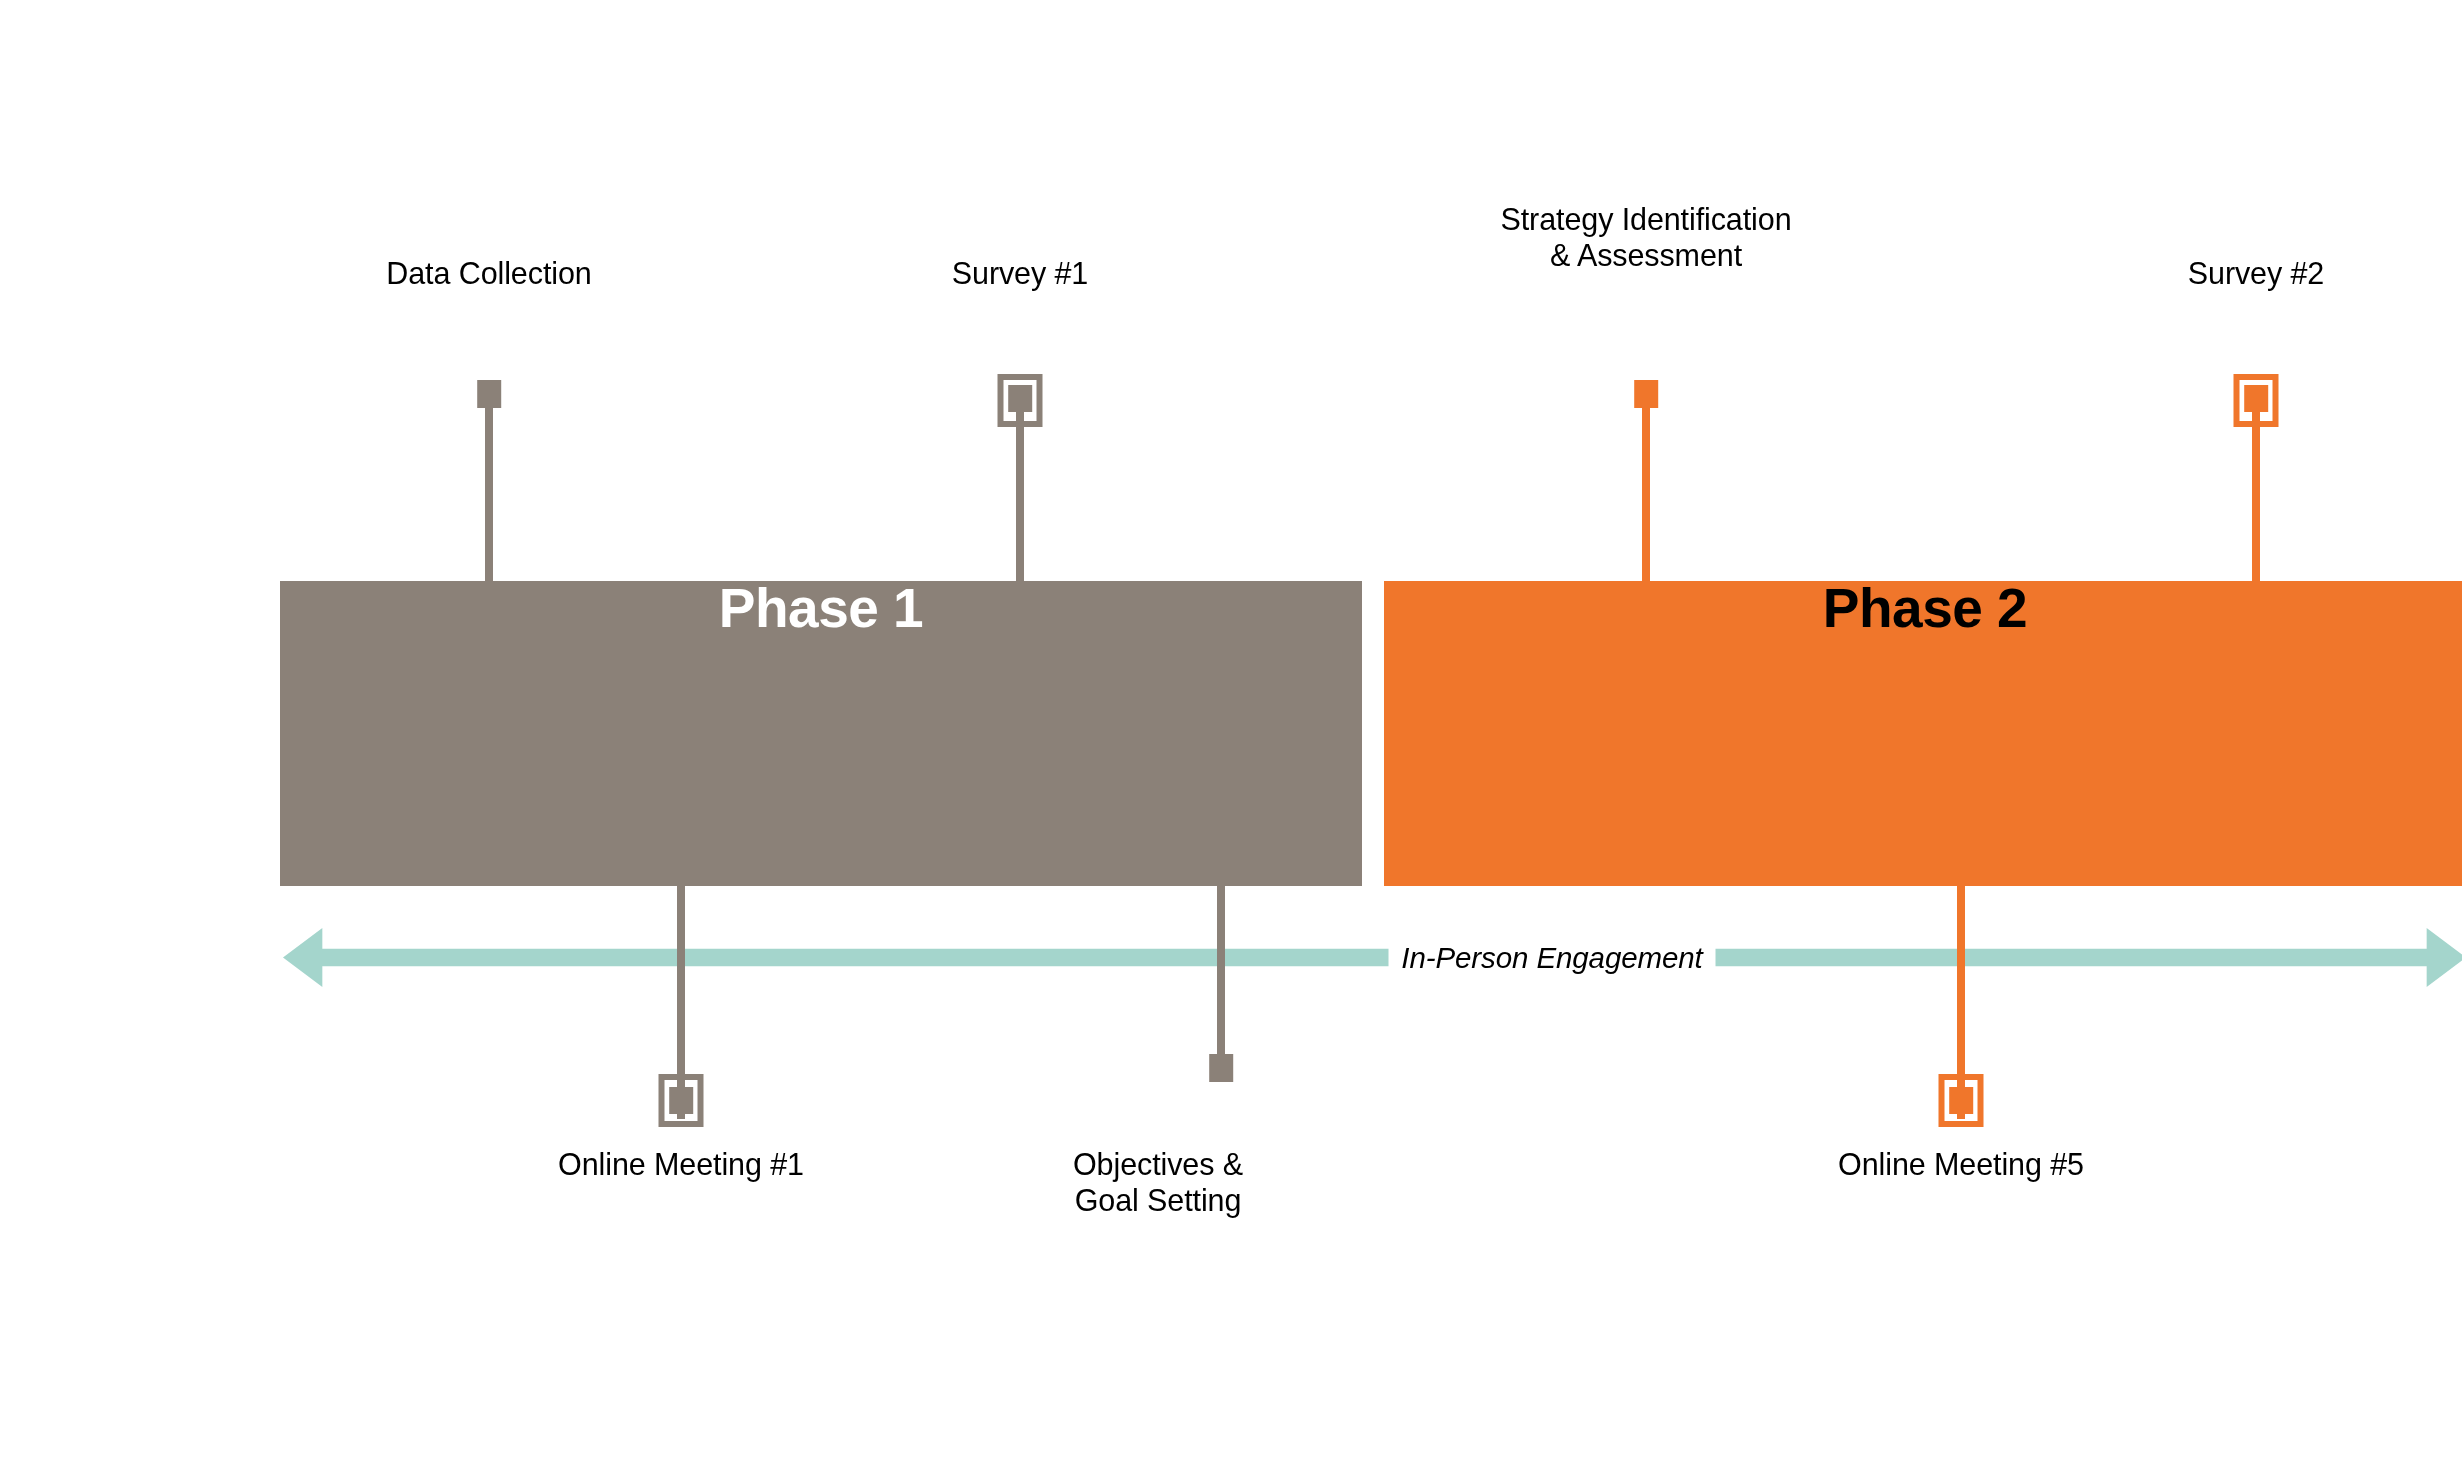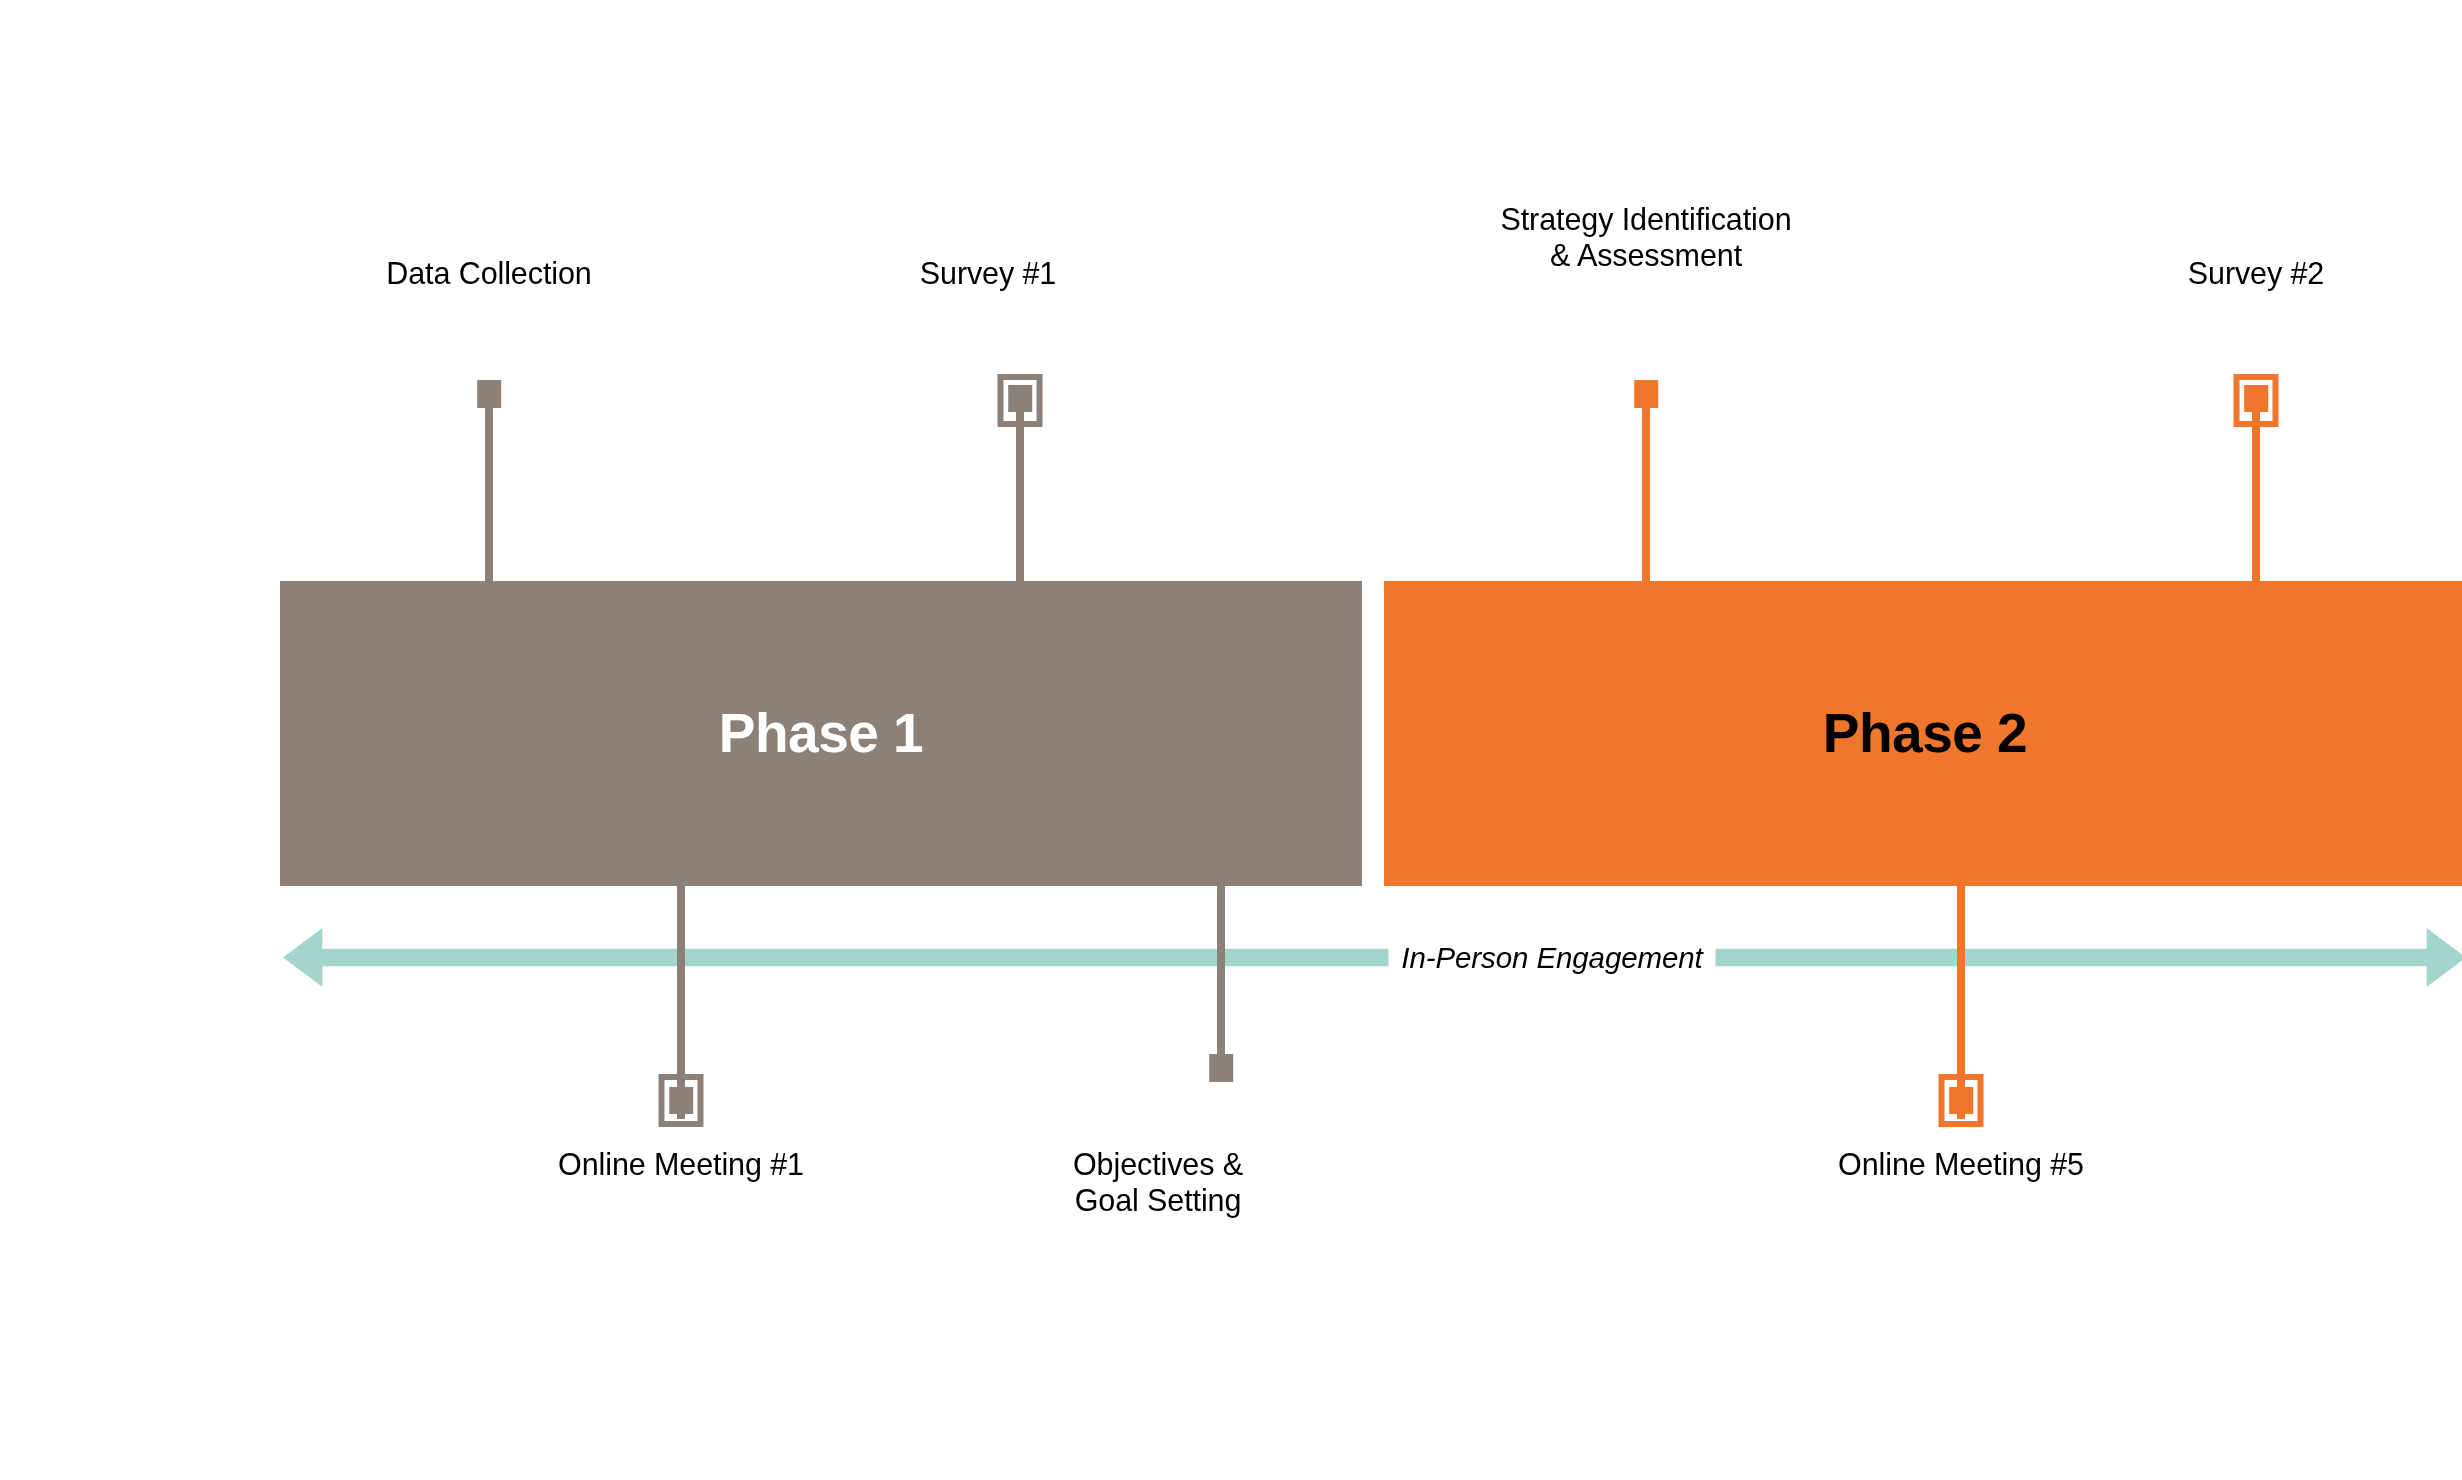--- a/index.html
+++ b/index.html
@@ -17,21 +17,21 @@
     overflow:hidden;
     transform-origin:0 0;
   }
 
   
   .phase-bar{
     position:absolute;
     display:flex;
     flex-direction:column;
     align-items:center;
-    justify-content:center;
+    justify-content:space-between;
     box-sizing:border-box;
     z-index:4;
   }
   .phase-title{
     font-weight:bold;
     font-size:55px;
     line-height:1.0;
     letter-spacing:-0.5px;
     white-space:nowrap;
   }
@@ -135,21 +135,21 @@
           <div class="fill" style="background: rgb(139, 129, 120); top: 0px;"></div>
         </div>
         <div class="label top" style="left: 489px; top: 256px;">Data Collection</div>
       </div>
       <div>
         <div class="stem" style="left: 1016px; background: rgb(139, 129, 120); top: 385px; height: 197px;"></div>
         <div class="marker" style="left: 1020px; top: 374px; width: 0px; height: 53px;">
           <div class="outline" style="border-color: rgb(139, 129, 120); top: 0px;"></div>
           <div class="fill" style="background: rgb(139, 129, 120); top: 10.8px;"></div>
         </div>
-        <div class="label top" style="left: 988px; top: 256px;">Survey #1</div>
+        <div class="label top" style="left: 1020px; top: 256px;">Survey #1</div>
       </div>
       <div>
         <div class="stem" style="left: 1642px; background: rgb(240, 118, 43); top: 385px; height: 197px;"></div>
         <div class="marker" style="left: 1646px; top: 380px; width: 0px; height: 27.6px;">
           <div class="fill" style="background: rgb(240, 118, 43); top: 0px;"></div>
         </div>
         <div class="label top" style="left: 1646px; top: 202px;">Strategy Identification
 &amp; Assessment</div>
       </div>
       <div>

